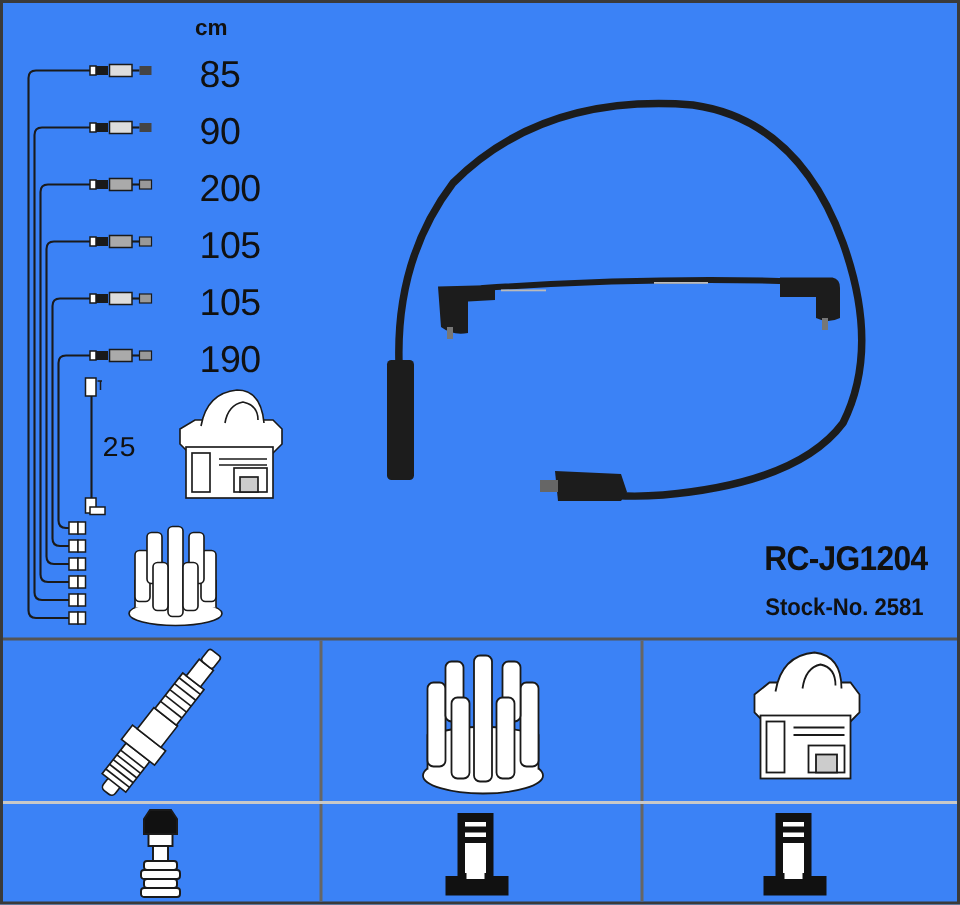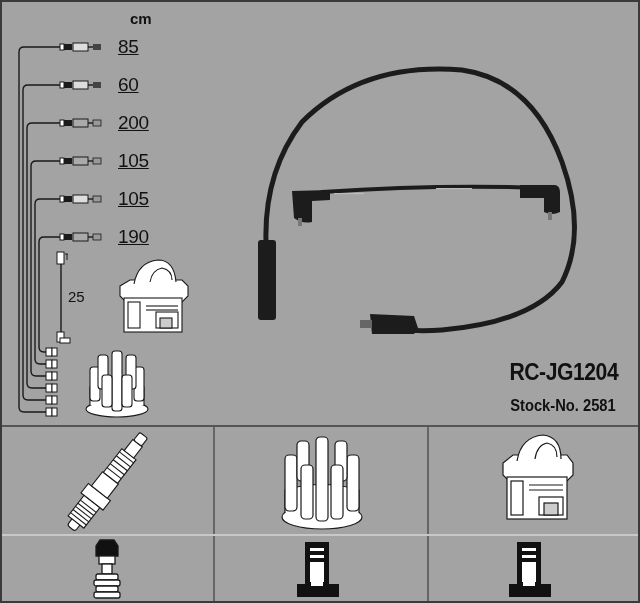--- a/index.html
+++ b/index.html
@@ -1,46 +1,46 @@
 <!DOCTYPE html>
 <html><head>
 <meta charset="utf-8">
 <style>
   * { box-sizing: border-box; margin: 0; padding: 0; }
   html, body { width: 640px; height: 603px; background: #ffffff; overflow: hidden; }
   body { font-family: "Liberation Sans", "DejaVu Sans", sans-serif; color: #111; }
   .frame {
     position: absolute; left: 0; top: 0; width: 640px; height: 603px;
-    border: 2px solid #3a3a3a; background: #a3a3a3;
+    border: 2px solid #3a3a3a; background: #3b82f6;
   }
   .top-panel { position: absolute; left: 0; top: 0; width: 636px; height: 423px; }
   .divider-h { position: absolute; left: 0; top: 423px; width: 636px; height: 2px; background: #555; }
   .grid { position: absolute; left: 0; top: 425px; width: 636px; height: 174px; }
   .col-line { position: absolute; top: 0; width: 2px; height: 174px; background: #666; }
   .row-line { position: absolute; left: 0; top: 107px; width: 636px; height: 2px; background: #c8c8c8; }
   .cell { position: absolute; }
   .cell svg { position: absolute; left: 0; top: 0; }
 
   .unit-label { position: absolute; left: 128px; top: 8px; font-size: 15px; font-weight: bold; }
-  .len-label { position: absolute; left: 116px; font-size: 19px; letter-spacing: -0.3px; text-decoration: underline; }
-  .len25 { position: absolute; left: 66px; top: 286px; font-size: 15px; }
+  .len-label { position: absolute; left: 131px; font-size: 25px; letter-spacing: -0.3px; }
+  .len25 { position: absolute; left: 66px; top: 286px; font-size: 19px; font-family: Liberation Mono, monospace; }
 
   .part-no { position: absolute; right: 20px; top: 357px; font-size: 23px; font-weight: bold; letter-spacing: -0.5px; transform: scaleX(0.92); transform-origin: right center; }
   .stock-no { position: absolute; right: 22px; top: 395px; font-size: 16px; font-weight: bold; transform: scaleX(0.92); transform-origin: right center; }
 </style>
 </head>
 <body>
 
 <div class="frame">
 
   <div class="top-panel">
 
     <span class="unit-label">cm</span>
     <span class="len-label" style="top:34px">85</span>
-    <span class="len-label" style="top:72px">60</span>
+    <span class="len-label" style="top:72px">90</span>
     <span class="len-label" style="top:110px">200</span>
     <span class="len-label" style="top:148px">105</span>
     <span class="len-label" style="top:186px">105</span>
     <span class="len-label" style="top:224px">190</span>
     <span class="len25">25</span>
 
     <svg width="130" height="420" style="position:absolute;left:0;top:0" viewBox="0 0 130 420">
       <g fill="none" stroke="#1a1a1a" stroke-width="1.4">
 
         <path d="M58 45 H22 Q17 45 17 50 V405 Q17 410 22 410 H44"></path>

